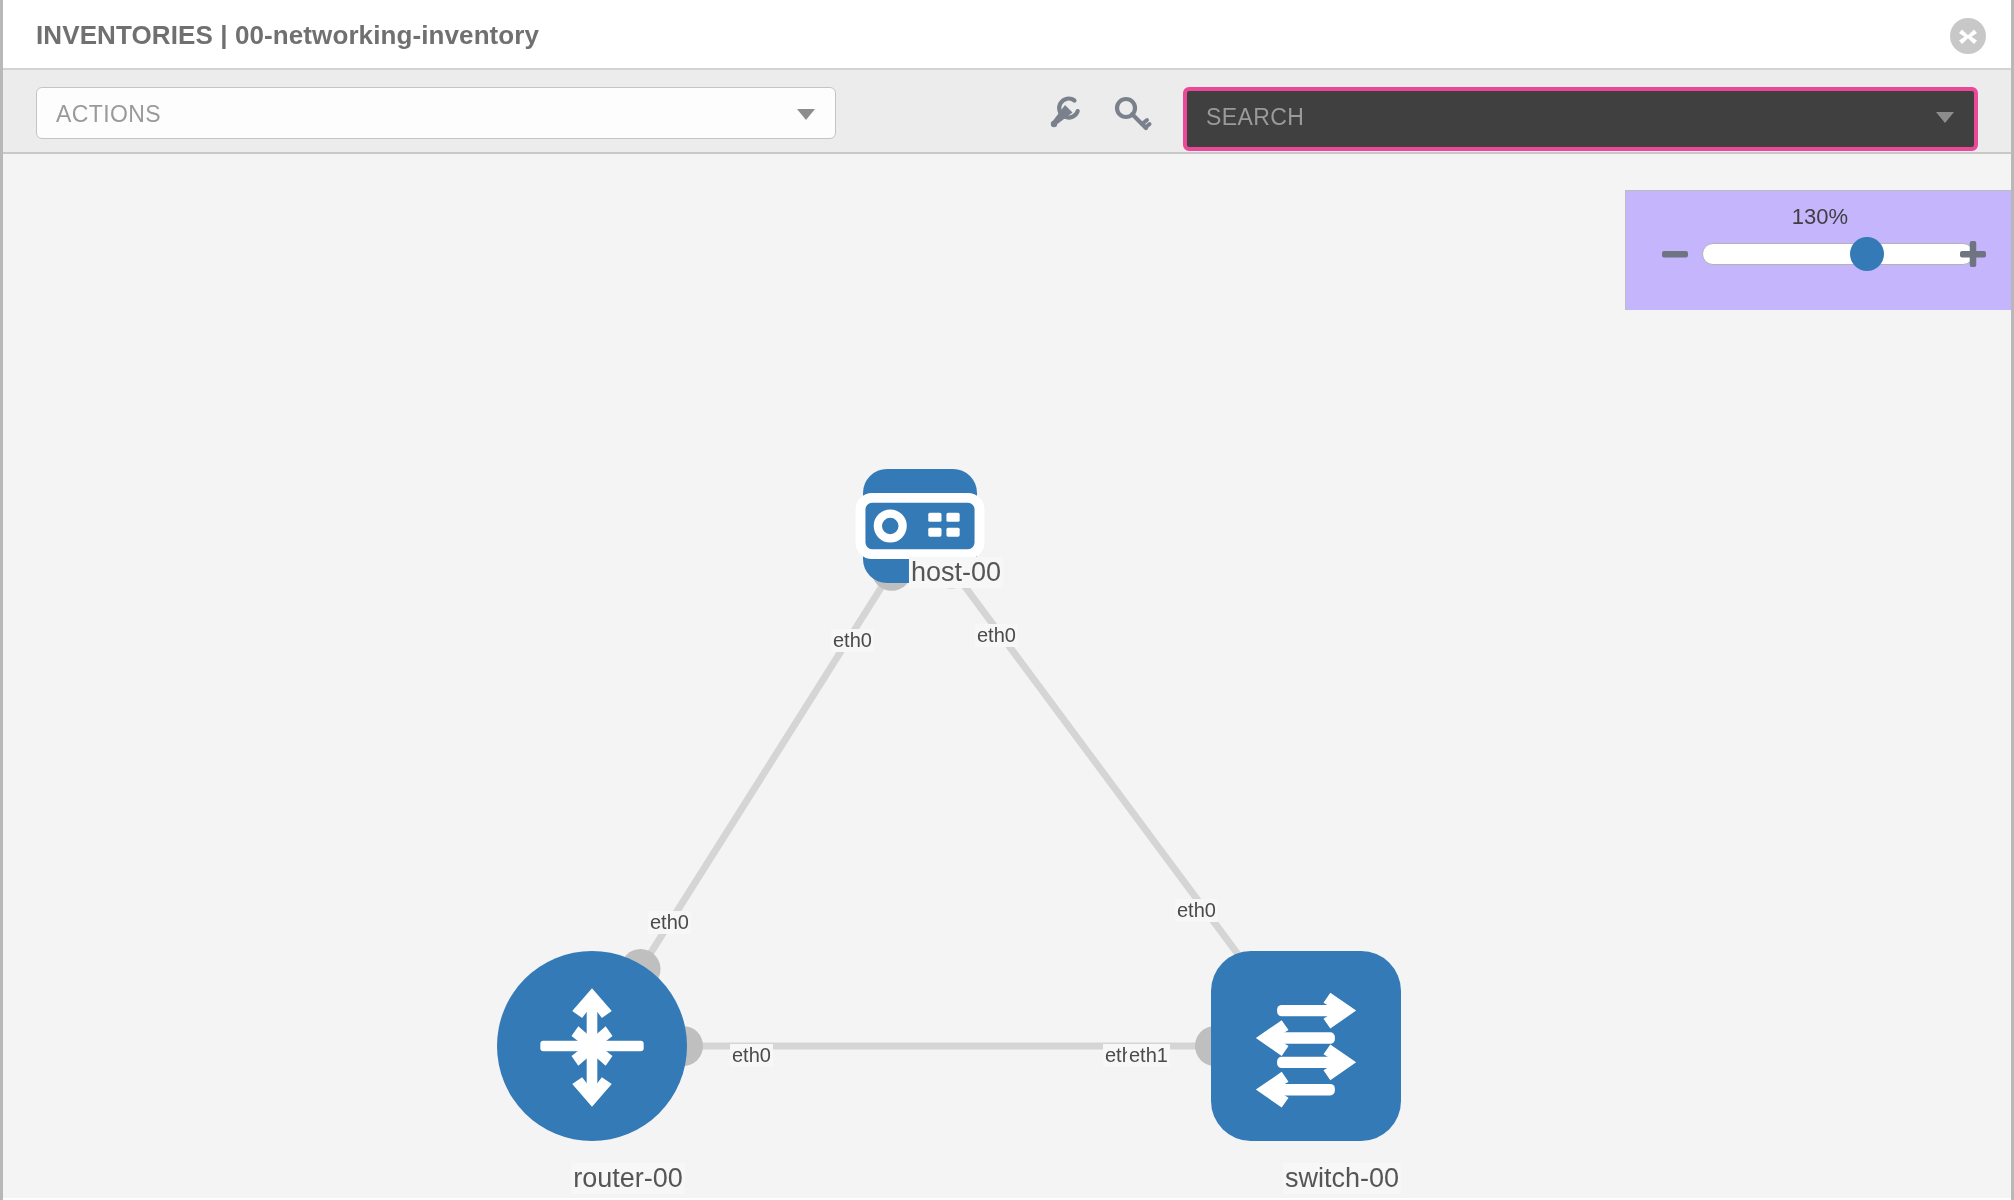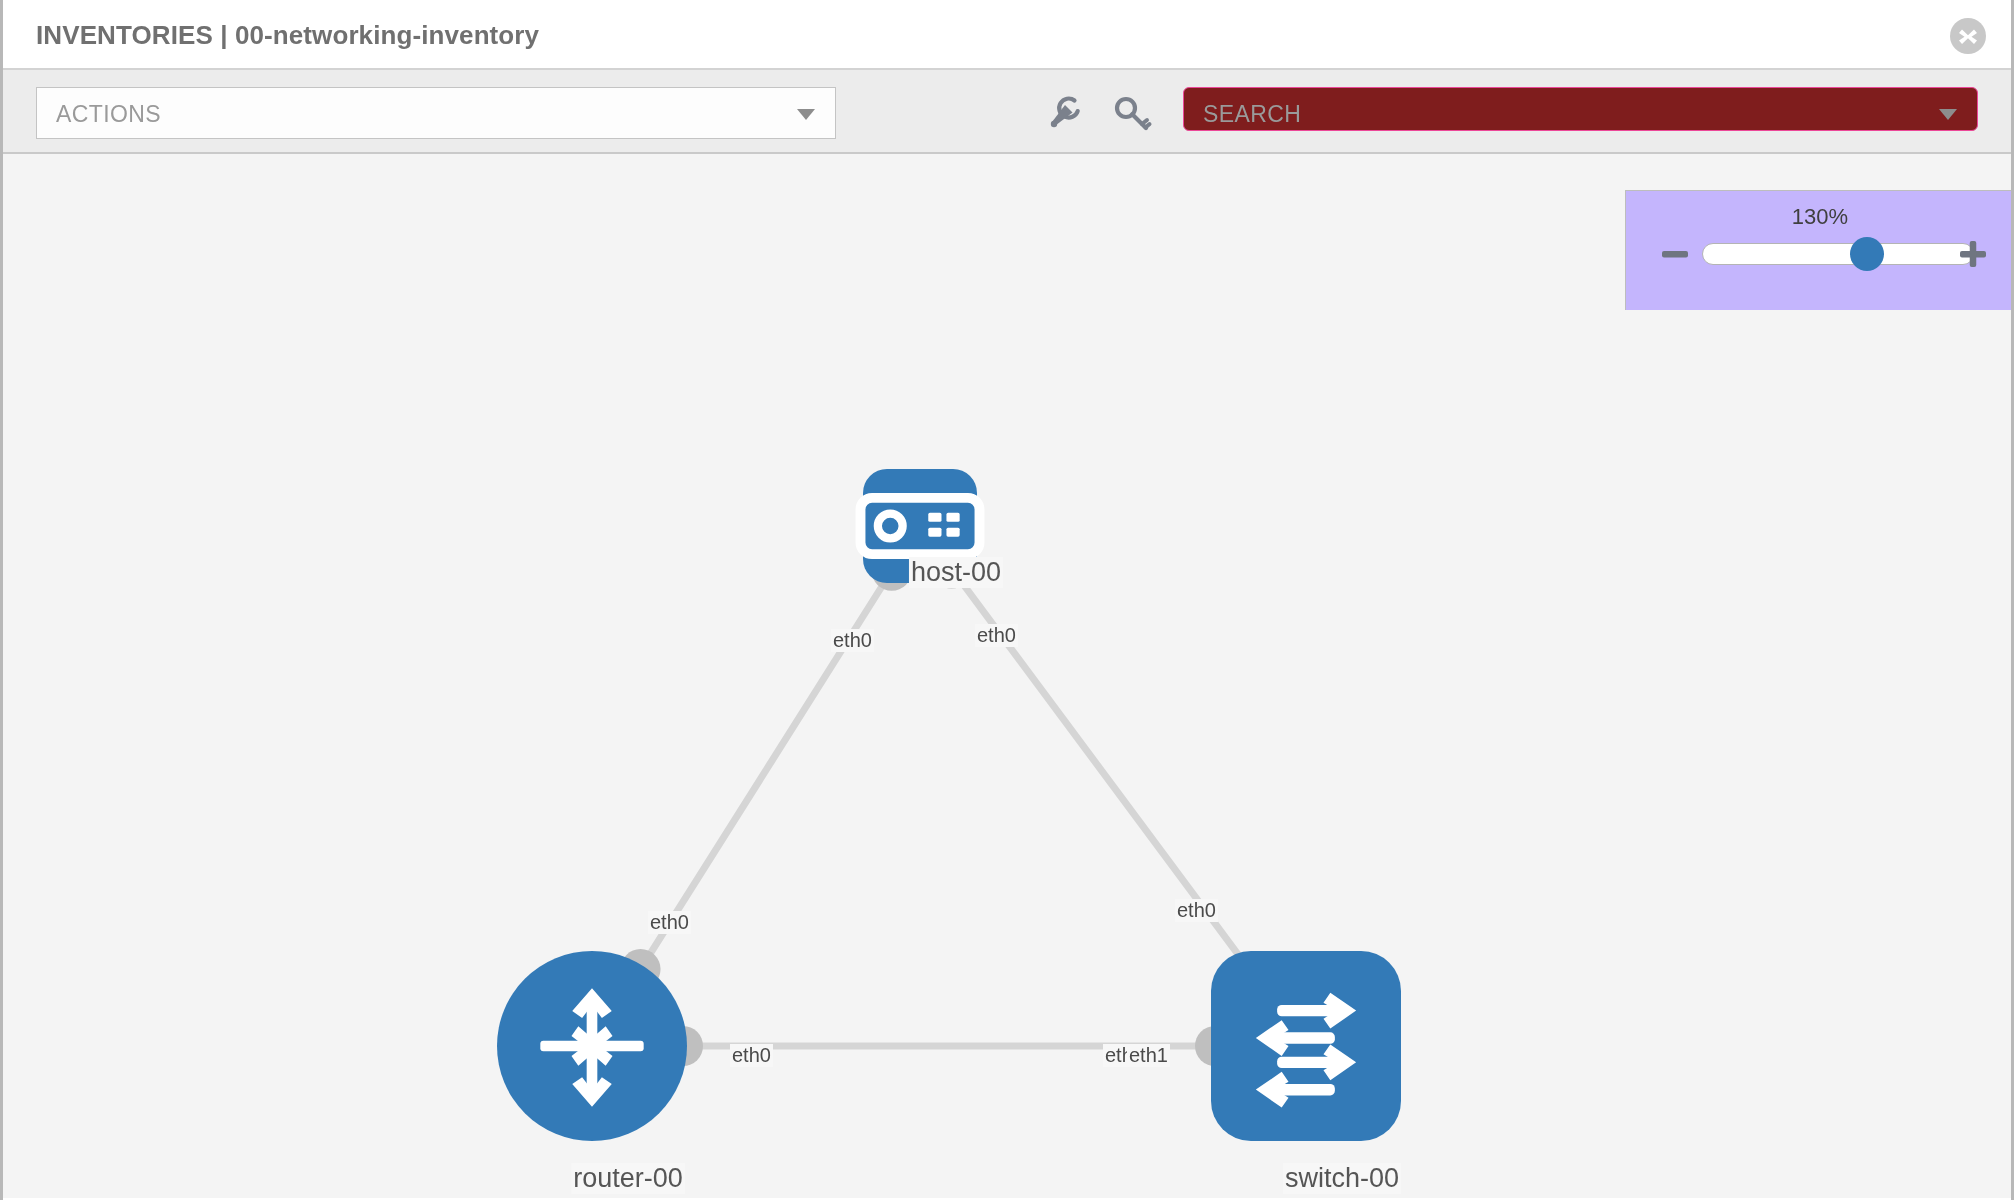--- a/index.html
+++ b/index.html
@@ -65,21 +65,21 @@
     box-sizing: border-box;
   }
   .actions-select {
     position: absolute;
     left: 33px;
     top: 17px;
     width: 800px;
     height: 52px;
     background: #fdfdfd;
     border: 1px solid #c4c4c4;
-    border-radius: 0;
+    border-radius: 6px;
     box-sizing: border-box;
     cursor: pointer;
   }
   .actions-select .sel-label {
     position: absolute;
     left: 19px;
     top: 13px;
     font-size: 23px;
     color: #9a9a9a;
     letter-spacing: 0.4px;
@@ -103,23 +103,23 @@
     cursor: pointer;
   }
   .tool-icon.wrench { left: 1040px; }
   .tool-icon.key    { left: 1108px; }
 
   .search-select {
     position: absolute;
     left: 1180px;
     top: 17px;
     width: 795px;
-    height: 44px;
-    background: #7f1d1d;
-    border: 1px solid #ec4899;
+    height: 64px;
+    background: #404040;
+    border: 4px solid #ec4899;
     border-radius: 6px;
     box-sizing: border-box;
     cursor: text;
   }
   .search-select .sel-label {
     position: absolute;
     left: 19px;
     top: 13px;
     font-size: 23px;
     color: #9a9a9a;

